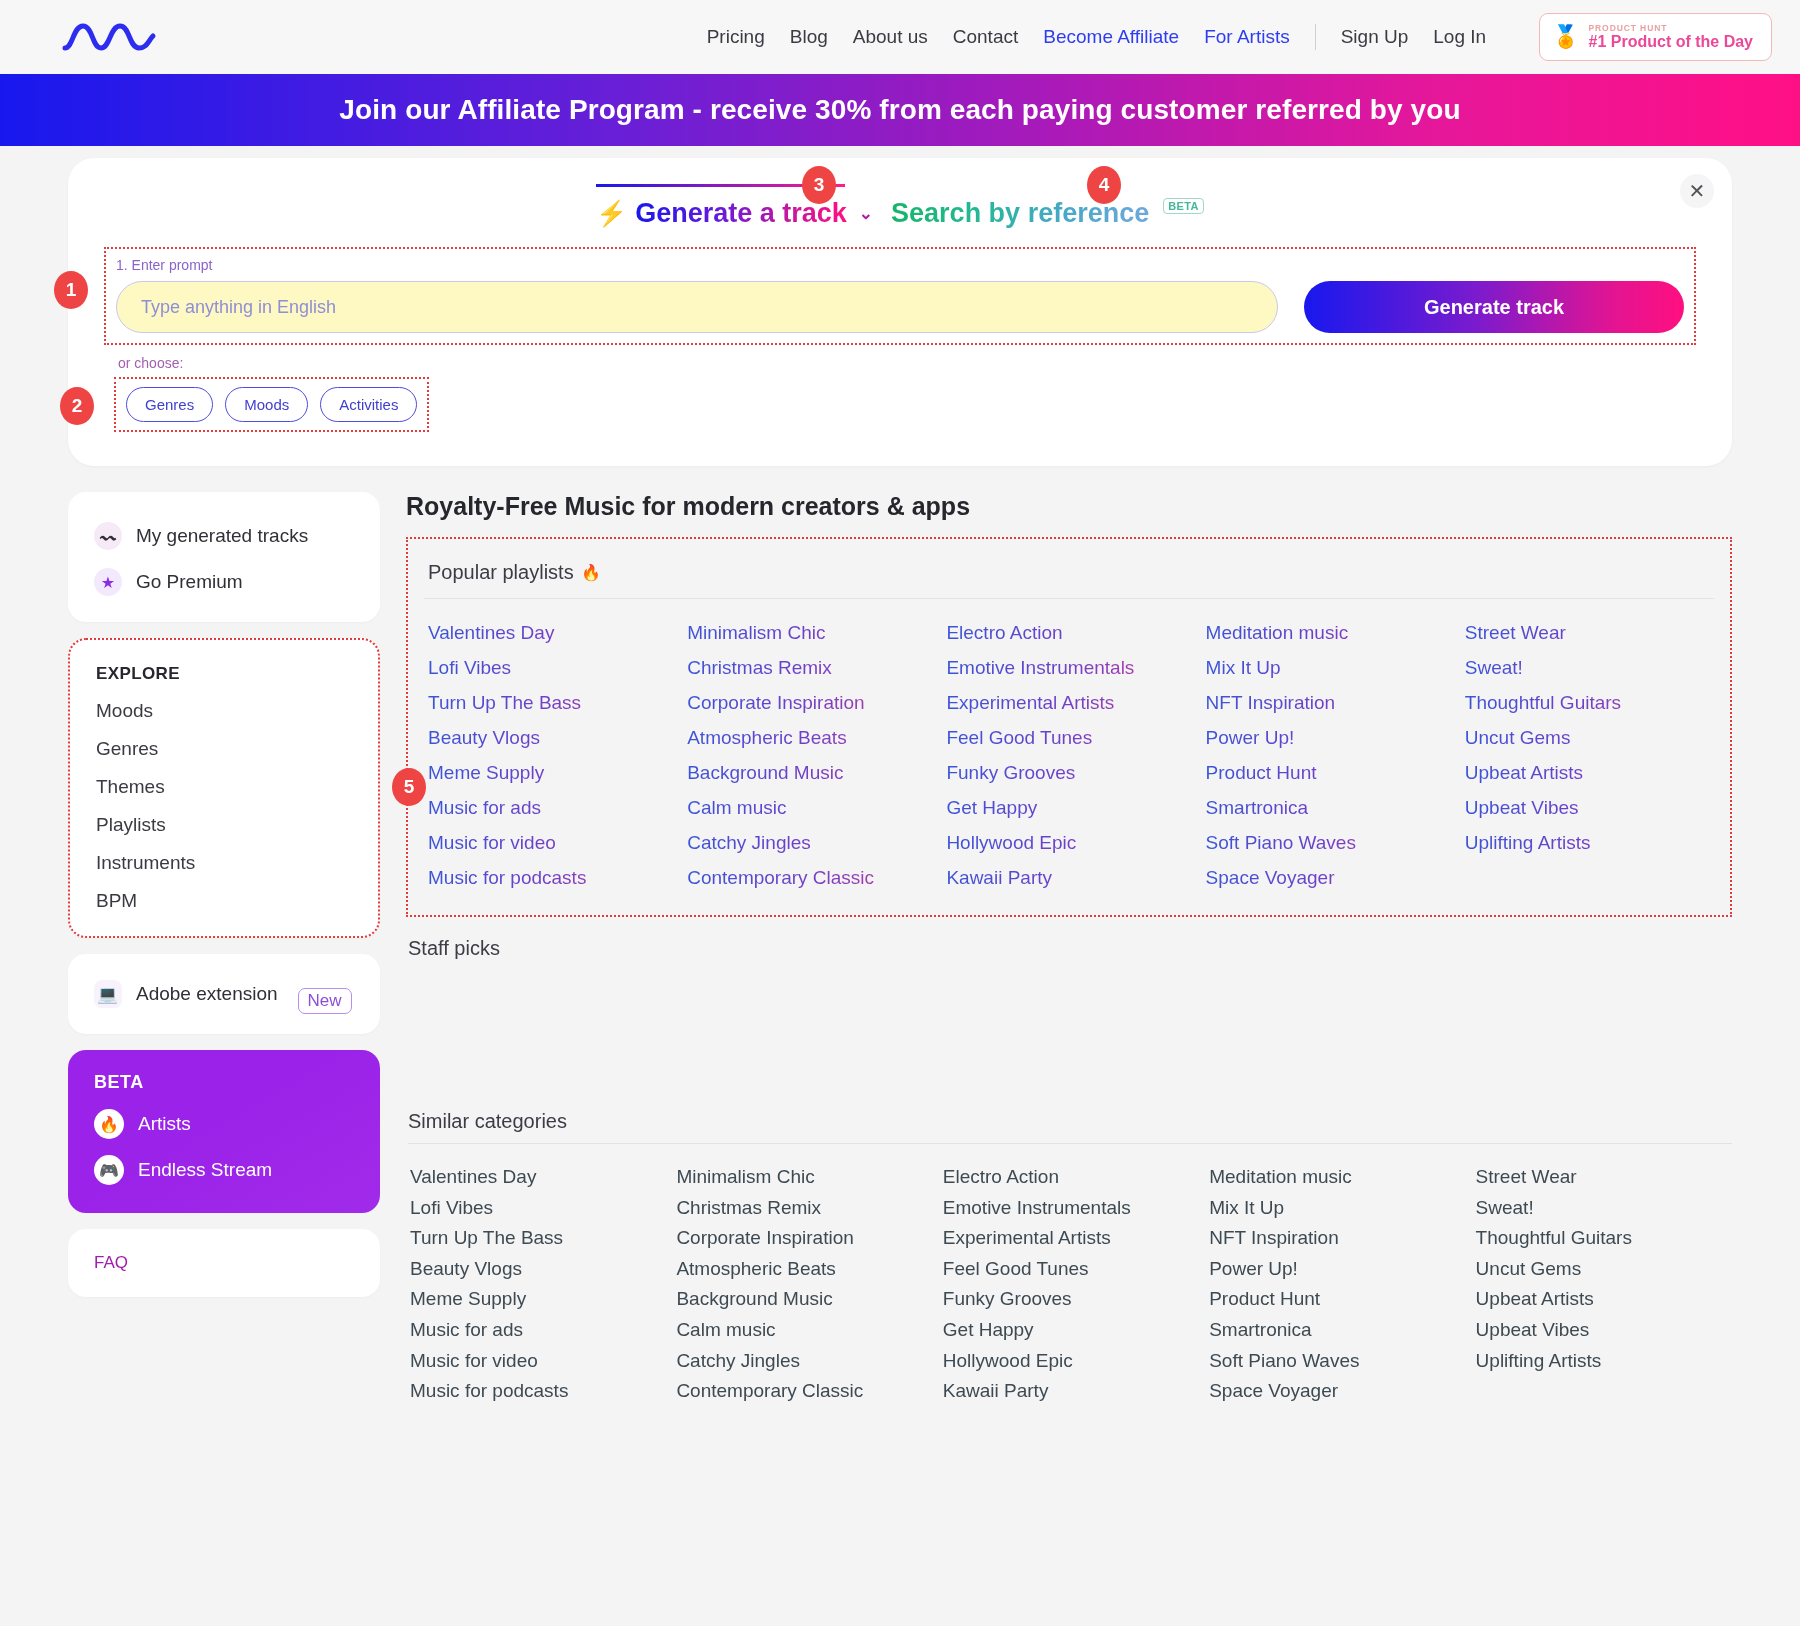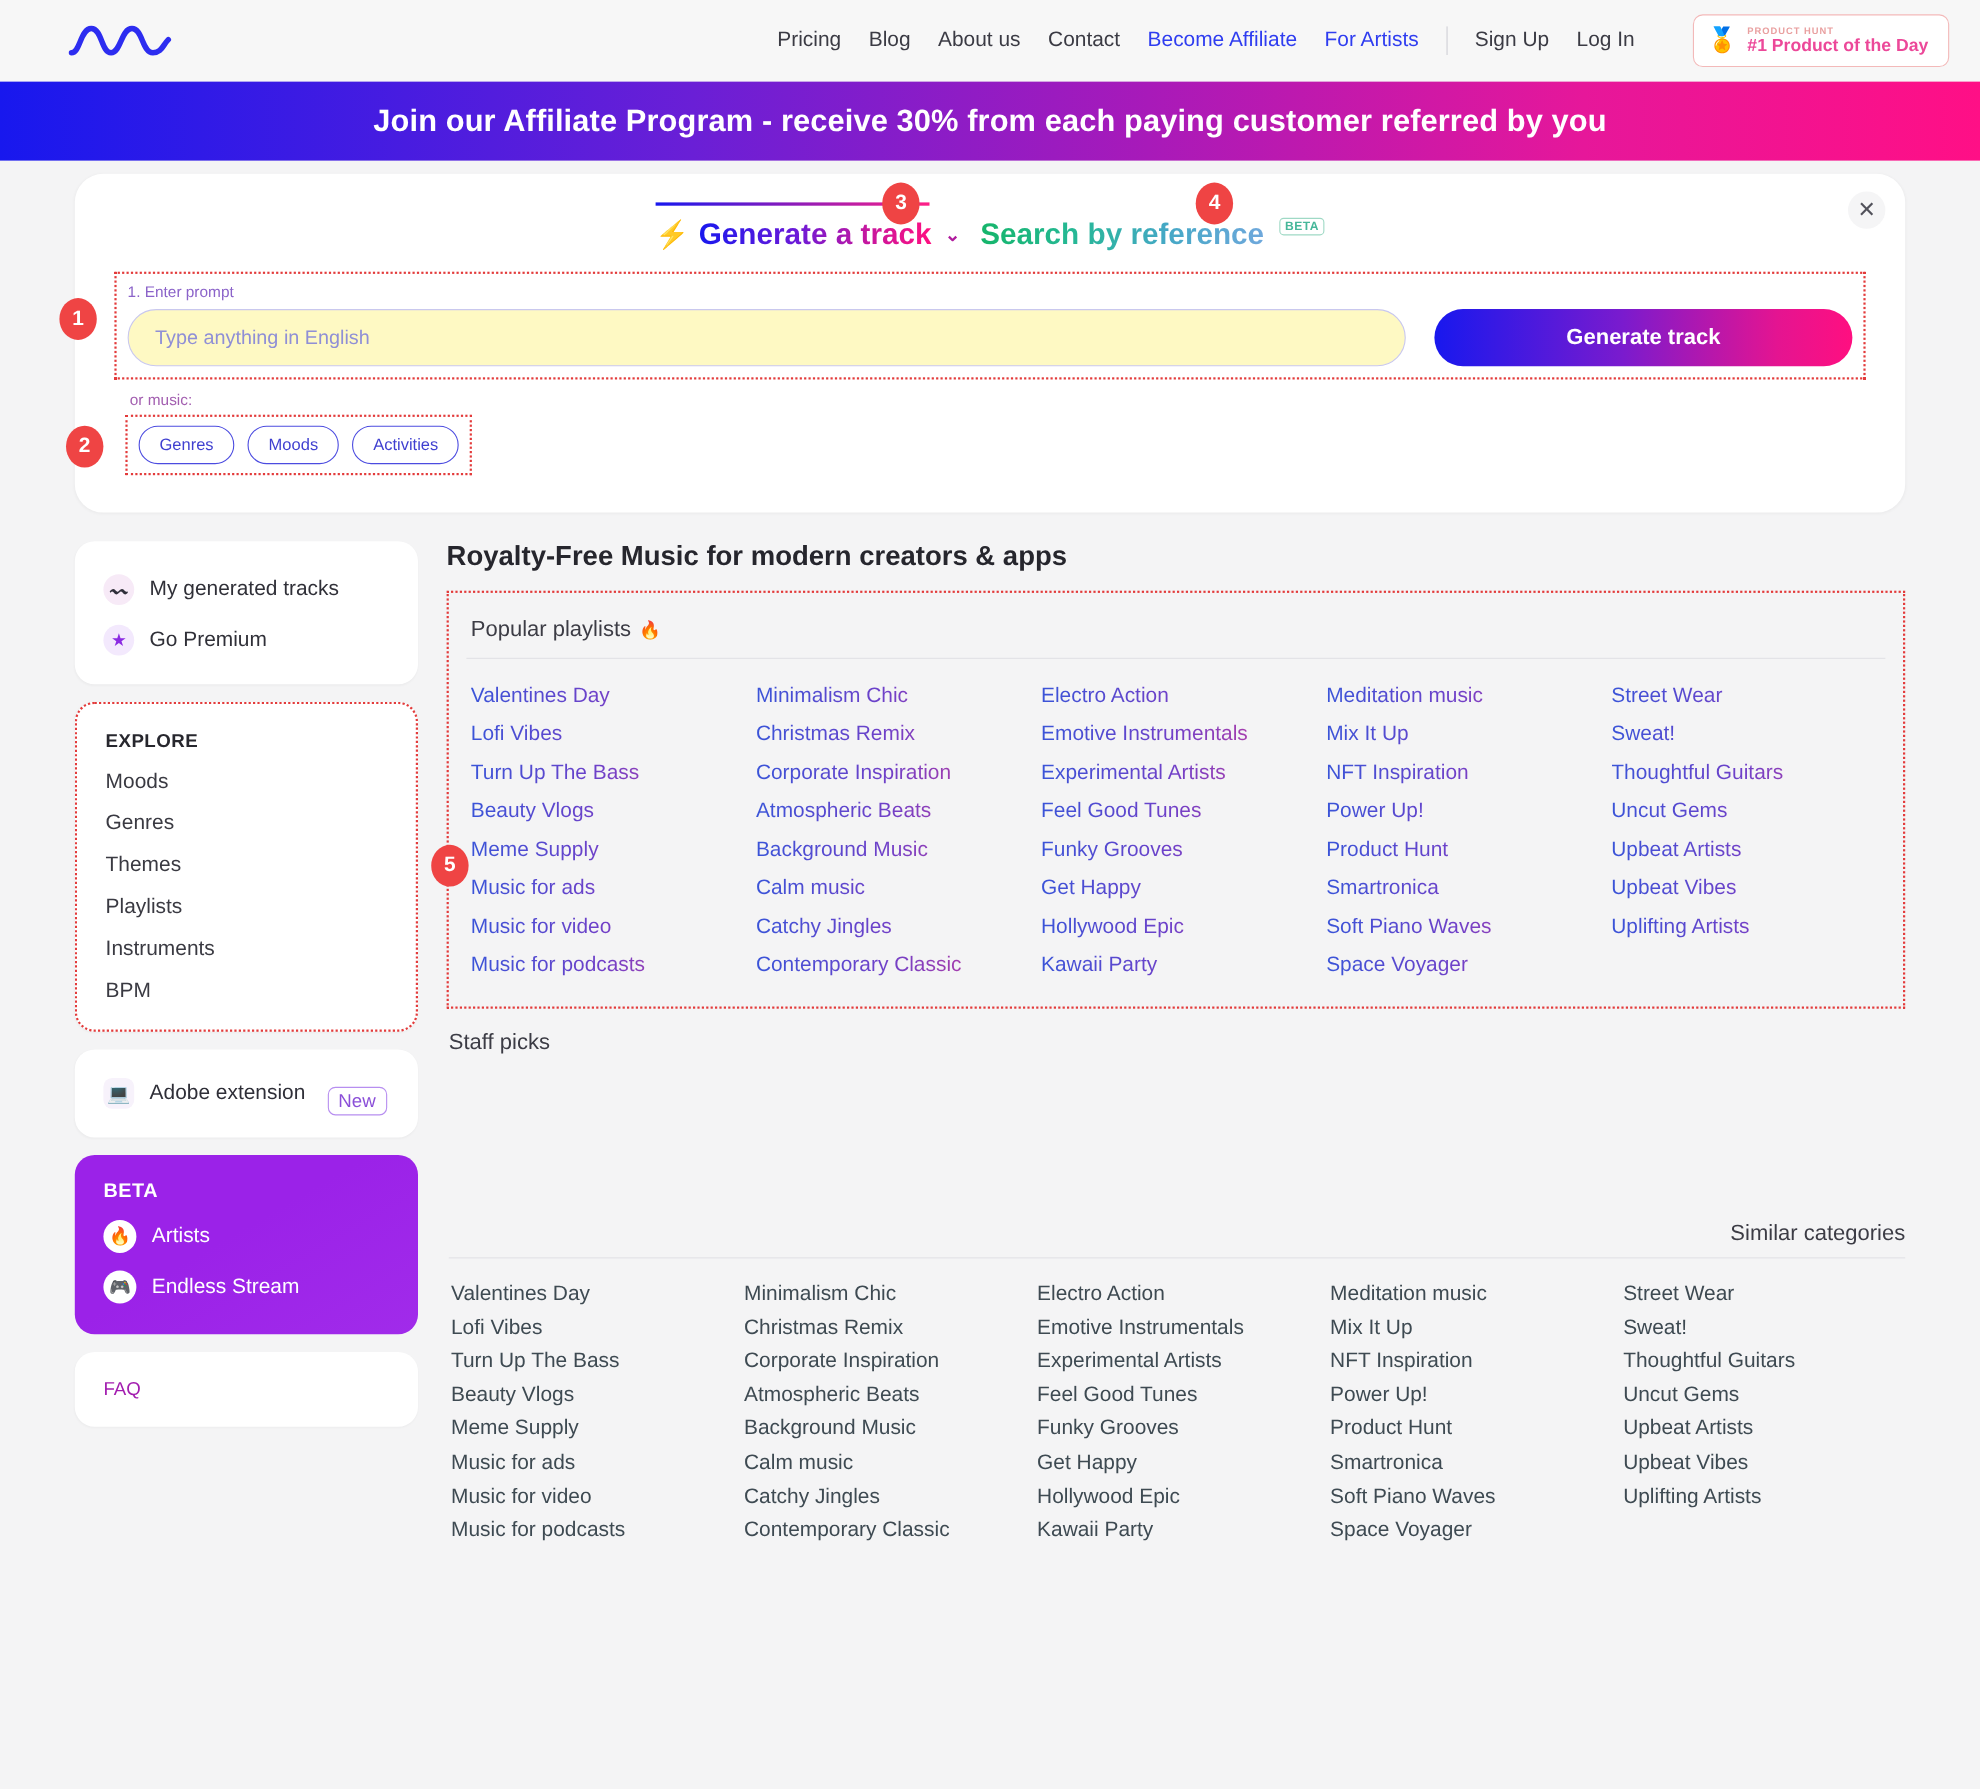--- a/index.html
+++ b/index.html
@@ -193,21 +193,21 @@
   .pop-head { display: flex; align-items: center; gap: 8px; padding: 8px 0 14px 4px; border-bottom: 1px solid #e2e2e6; margin-bottom: 16px; }
   .grid5 { display: grid; grid-template-columns: repeat(5, 1fr); column-gap: 10px; row-gap: 0; padding-left: 4px; }
   .pl-link {
     font-size: 19px; line-height: 35px; cursor: pointer;
     background: linear-gradient(90deg,#3a54d8 0%, #7040c8 48%, #d33a95 100%);
     -webkit-background-clip: text; background-clip: text; color: transparent;
     white-space: nowrap;
   }
   .cat-link { font-size: 19px; line-height: 30.6px; color: #3e4a52; cursor: pointer; white-space: nowrap; }
   .staff { margin: 20px 0 0 2px; }
-  .similar-head { margin: 0 0 10px 2px; text-align: right; }
+  .similar-head { margin: 0 0 10px 2px; }
   .similar-rule { height: 1px; background: #e2e2e6; margin: 10px 0 18px 2px; }
 </style>
 </head>
 <body>
 
 <div class="topbar">
   <span>
     <svg class="logo" viewBox="0 0 100 40">
       <path d="M5 31 C13 31 13 9 23 9 C33 9 32 31 41 31 C50 31 50 9 60 9 C70 9 69 31 79 31 C87 31 88 24 93 19" fill="none" stroke="#2d2df0" stroke-width="5" stroke-linecap="round"></path>
     </svg>
@@ -260,21 +260,21 @@
 
     <div class="prompt-row dashed">
       <div class="marker" style="left:-52px; top:22px;">1</div>
       <div class="prompt-col">
         <span class="field-label">1. Enter prompt</span>
         <input class="txt-input" placeholder="Type anything in English" style="">
       </div>
       <button class="gen-btn">Generate track</button>
     </div>
 
-    <div class="orchoose">or music:</div>
+    <div class="orchoose">or choose:</div>
 
     <div style="position:relative; display:inline-block;">
       <div class="marker" style="left:-44px; top:16px;">2</div>
       <div class="chips-wrap dashed">
         <div class="chip">Genres</div>
         <div class="chip">Moods</div>
         <div class="chip">Activities</div>
       </div>
     </div>
 

